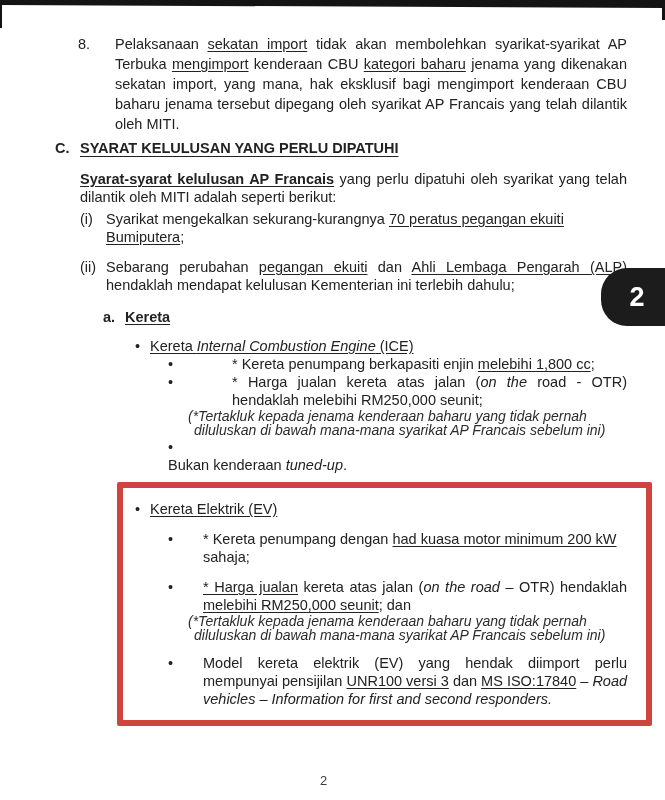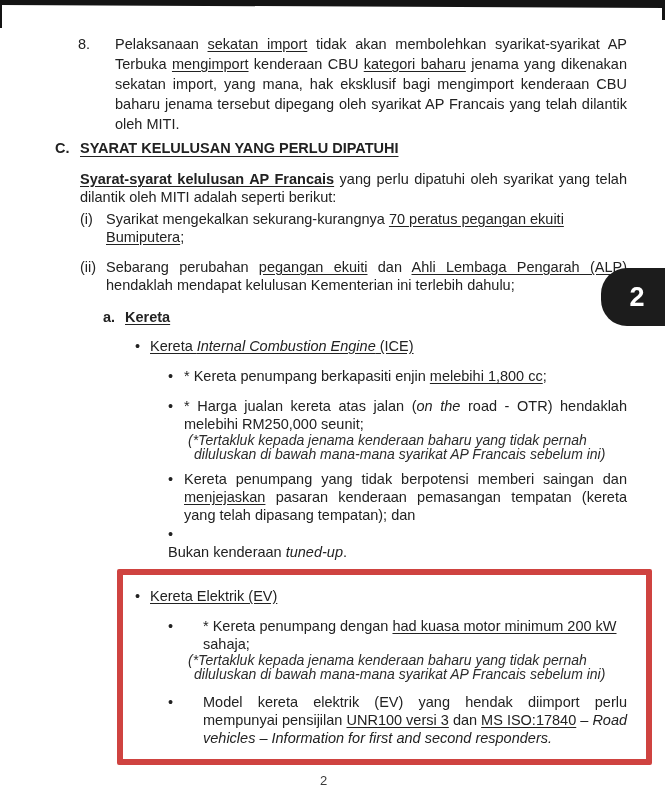--- a/index.html
+++ b/index.html
@@ -44,21 +44,21 @@
   .lblA { width:22px; font-weight:bold; }
   .title-a { font-weight:bold; text-decoration:underline; text-underline-offset:2px; }
 
   .rb1 { margin-left:135px; }
   .rb2 { margin-left:168px; }
   .bullet { flex:none; }
   .bullet1 { width:15px; }
   .bullet2 { width:16px; }
   .bullet::before { content:"\2022"; }
 
-  .mt10 { margin-top:12px; }
+  .mt10 { margin-top:0;gap:48px; }
   .mt11 { margin-top:11px; }
   .mt12 { margin-top:12px; }
   .mt9  { margin-top:9px; }
   .mt1  { margin-top:1px;flex-direction:column; }
 
   .footnote {
     font-style:italic; font-size:14px; line-height:13.5px;
     margin-left:188px; margin-right:42px; margin-top:1px;
     padding-left:6px; text-indent:-6px; color:#2b2b2b;
   }
@@ -136,42 +136,42 @@
       <p class="txt"><span>* Kereta penumpang berkapasiti enjin </span><span class="u">melebihi 1,800 cc</span><span>;</span></p>
     </div>
 
     <div class="row rb2 mt10">
       <span class="bullet bullet2"></span>
       <p class="txt just"><span>* Harga jualan kereta atas jalan (</span><span class="i">on the</span><span> road - OTR) hendaklah melebihi RM250,000 seunit;</span></p>
     </div>
 
     <p class="footnote">(*Tertakluk kepada jenama kenderaan baharu yang tidak pernah diluluskan di bawah mana-mana syarikat AP Francais sebelum ini)</p>
 
-    <div class="row rb2 mt9">
-      <span class="bullet bullet2"></span>
-      <p class="txt just"><span>Kereta penumpang yang tidak berpotensi memberi saingan dan </span><span class="u">menjejaskan</span><span> pasaran kenderaan pemasangan tempatan (kereta yang telah dipasang tempatan); dan</span></p>
-    </div>
 
     <div class="row rb2 mt1">
       <span class="bullet bullet2"></span>
       <p class="txt"><span>Bukan kenderaan </span><span class="i">tuned-up</span><span>.</span></p>
     </div>
 
     <div class="evbox">
 
       <div class="row rb1">
         <span class="bullet bullet1"></span>
         <p class="txt"><span class="u">Kereta Elektrik (EV)</span></p>
       </div>
 
       <div class="row rb2 mt12">
         <span class="bullet bullet2"></span>
         <p class="txt"><span>* Kereta penumpang dengan </span><span class="u">had kuasa motor minimum 200 kW</span><span> sahaja;</span></p>
       </div>
 
+      <div class="row rb2 mt12">
+        <span class="bullet bullet2"></span>
+        <p class="txt just"><span class="u">* Harga jualan</span><span> kereta atas jalan (</span><span class="i">on the road</span><span> – OTR) hendaklah </span><span class="u">melebihi RM250,000 seunit</span><span>; dan</span></p>
+      </div>
 
       <p class="footnote">(*Tertakluk kepada jenama kenderaan baharu yang tidak pernah diluluskan di bawah mana-mana syarikat AP Francais sebelum ini)</p>
 
       <div class="row rb2 mt12">
         <span class="bullet bullet2"></span>
         <p class="txt just"><span>Model kereta elektrik (EV) yang hendak diimport perlu mempunyai pensijilan </span><span class="u">UNR100 versi 3</span><span> dan </span><span class="u">MS ISO:17840</span><span> – </span><span class="i">Road vehicles – Information for first and second responders.</span></p>
       </div>
 
     </div>
 

